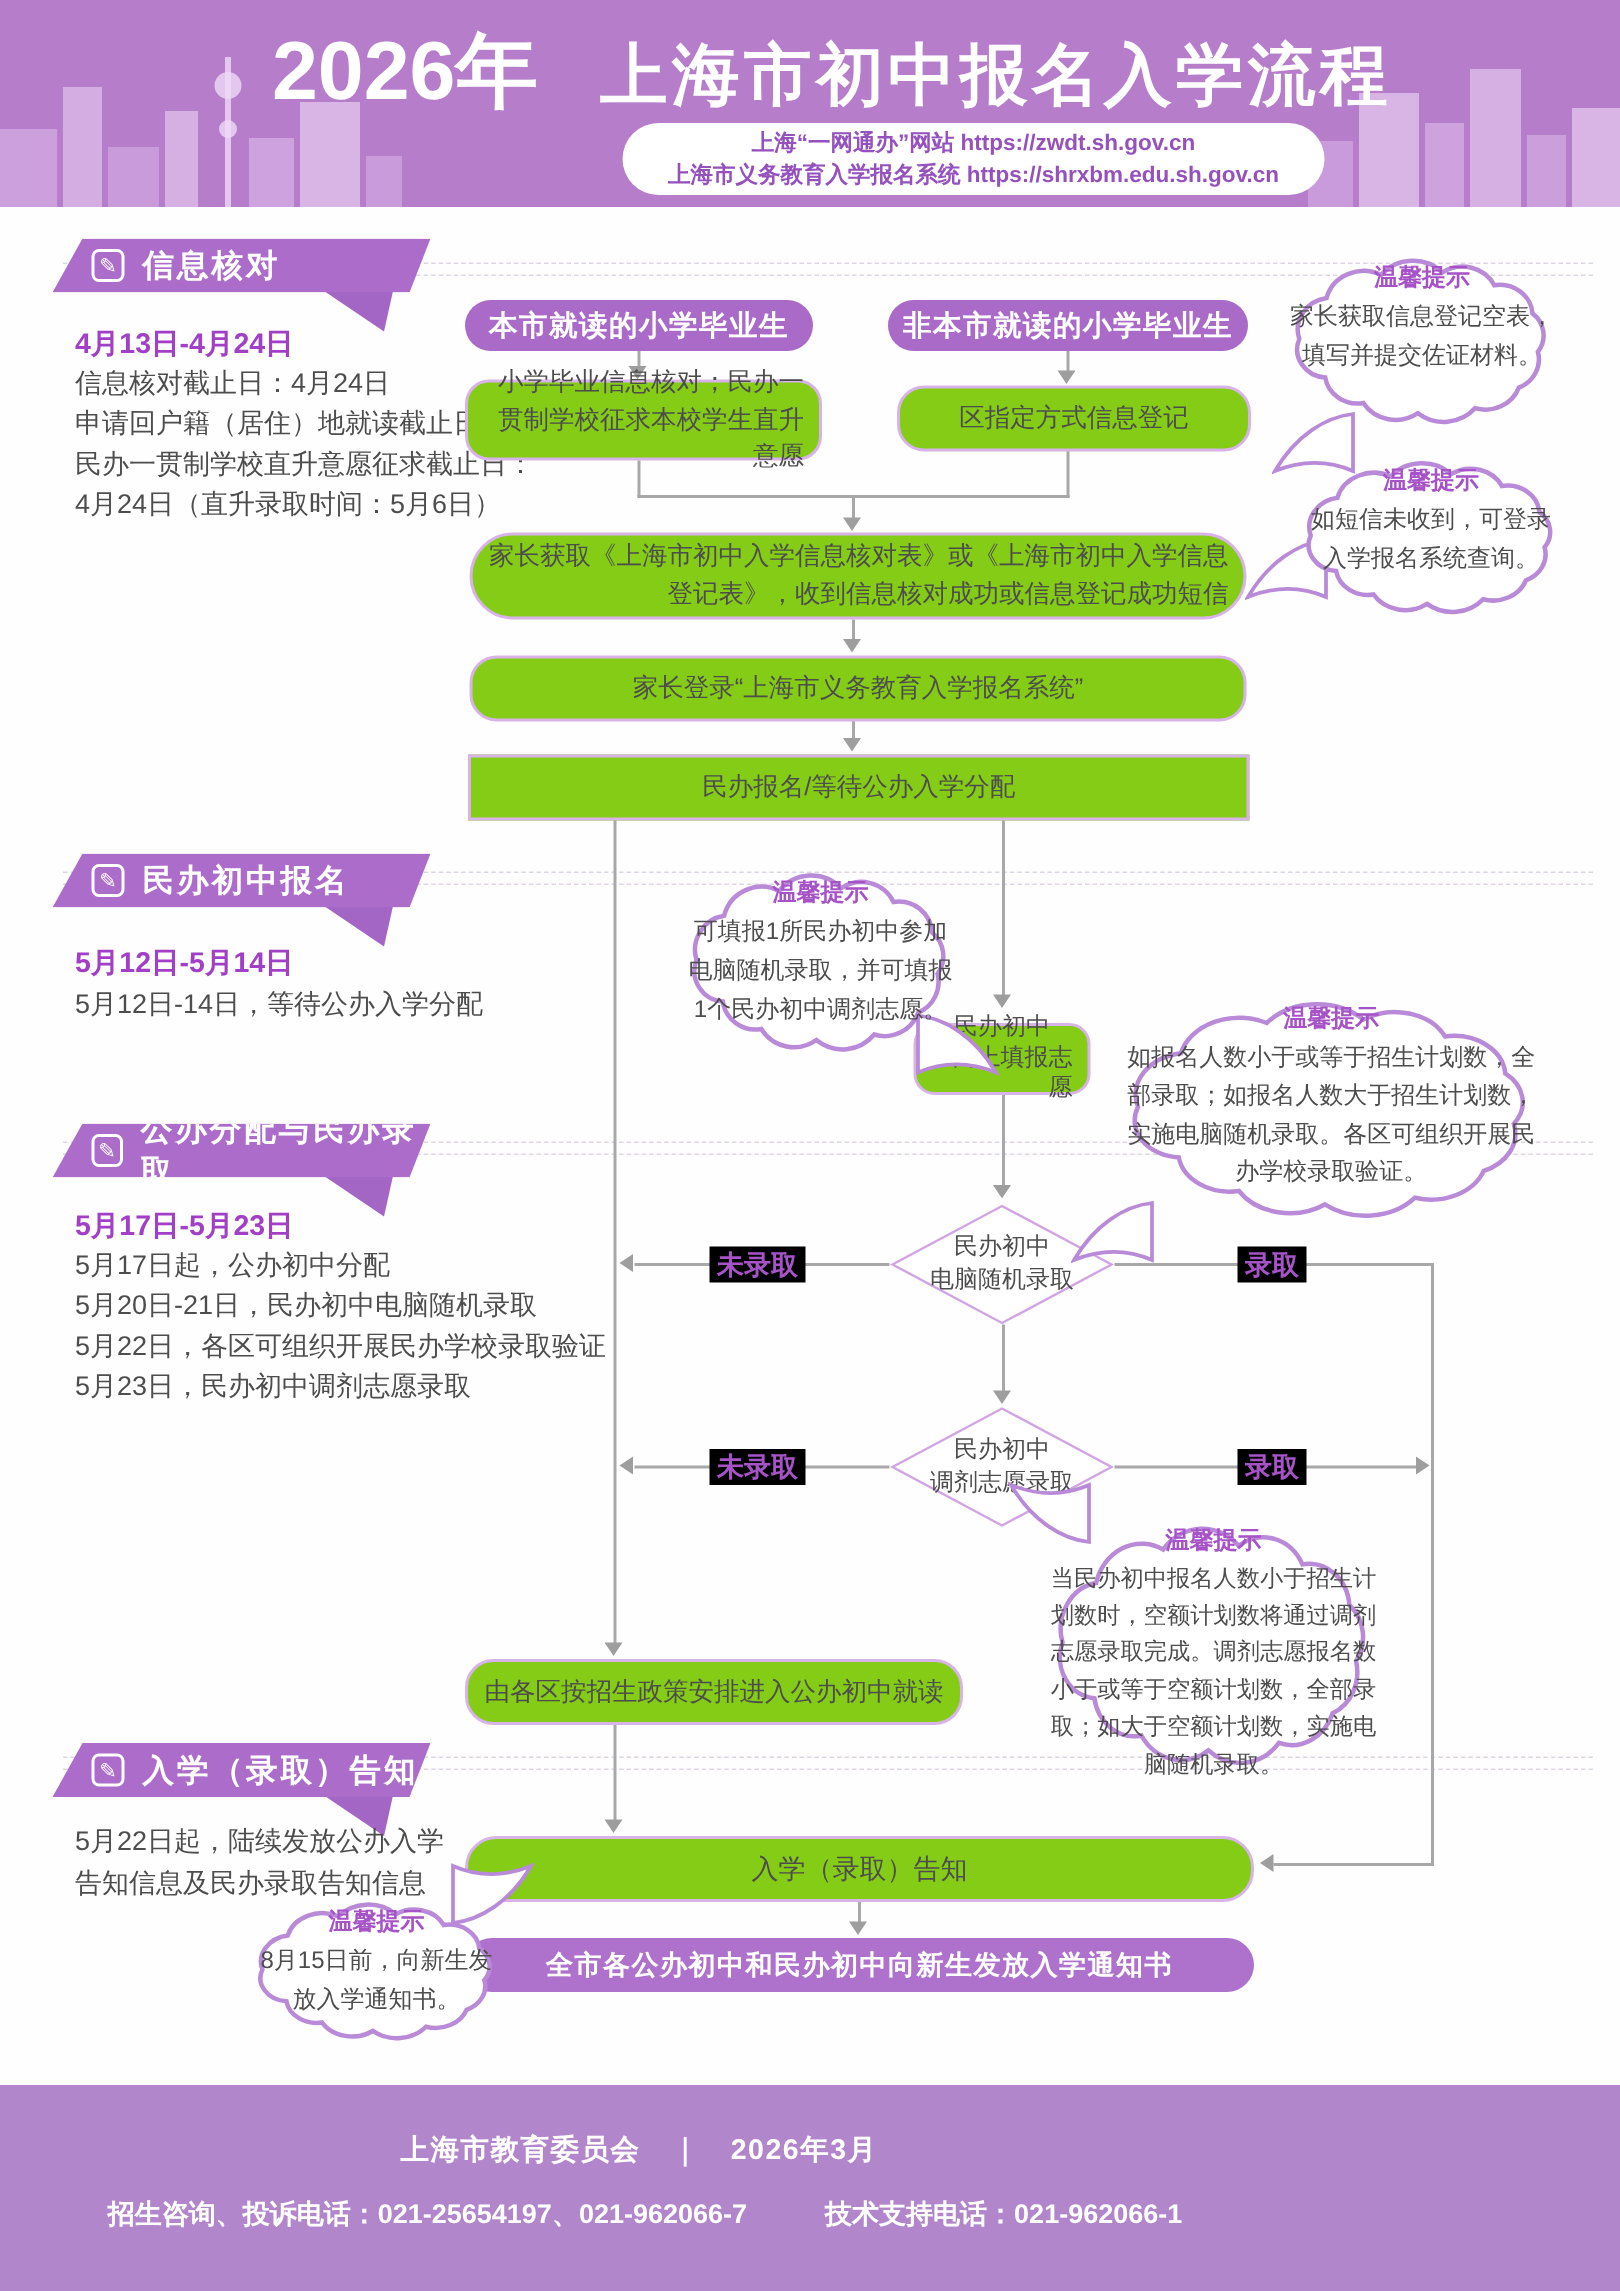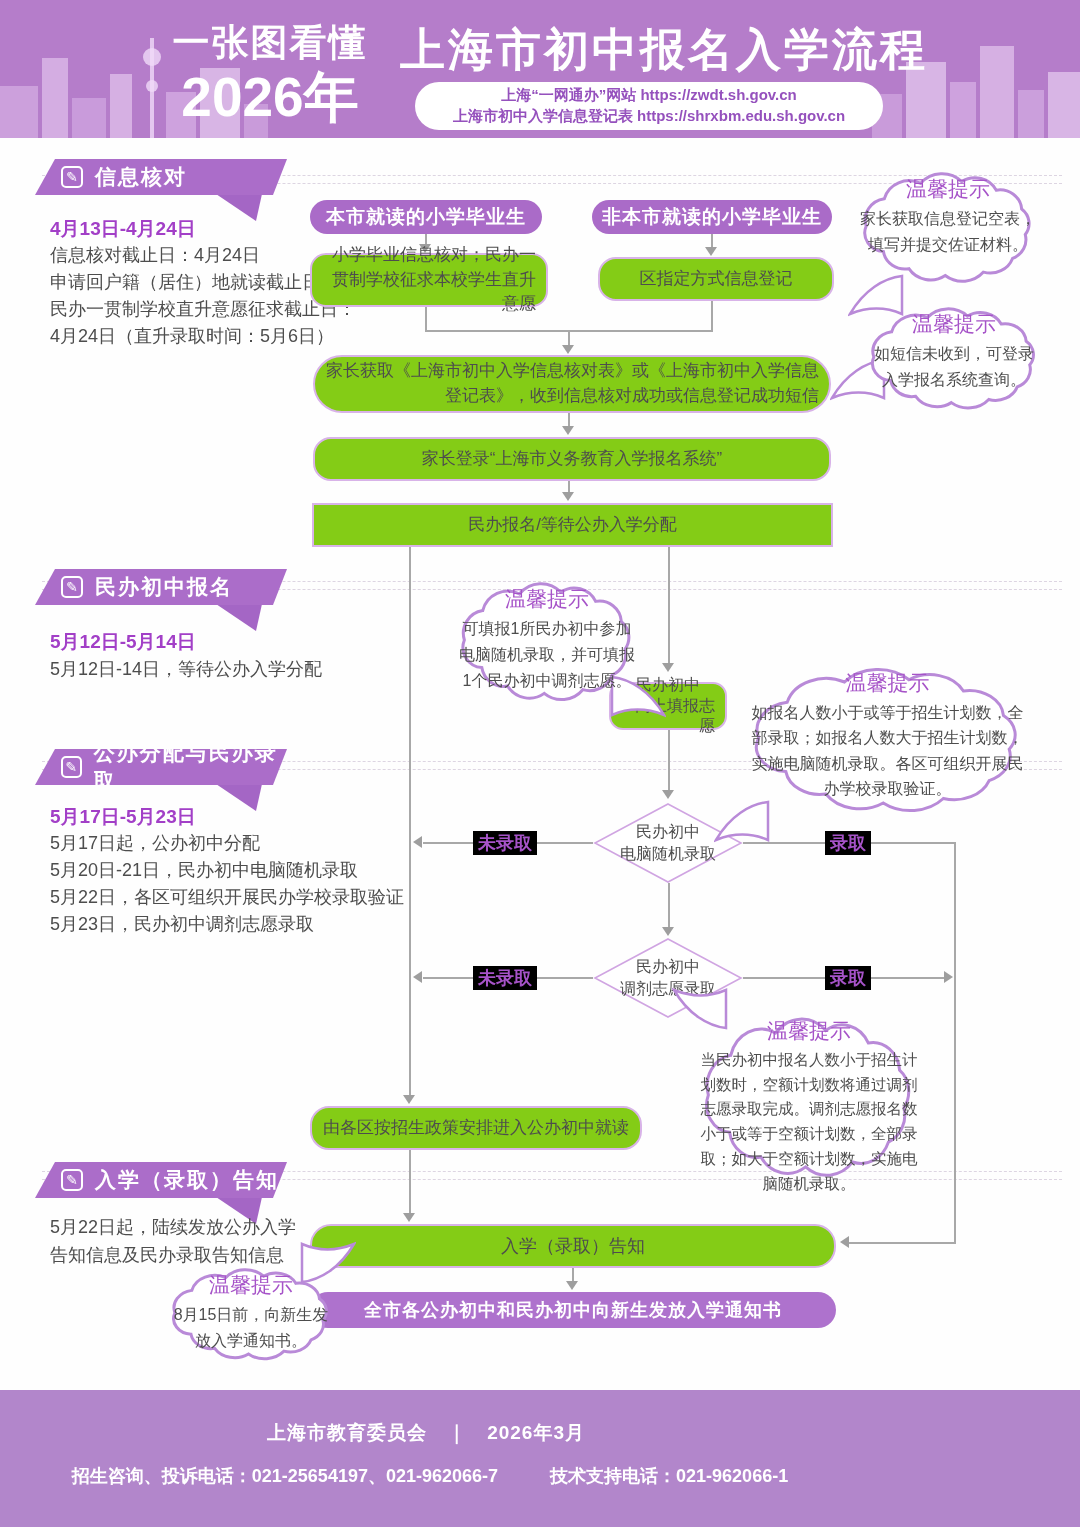--- a/index.html
+++ b/index.html
@@ -44,21 +44,21 @@
   .dtext{position:absolute;display:flex;flex-direction:column;align-items:center;justify-content:center;
          color:#4d4d4d;font-size:16px;line-height:1.35;z-index:3;}
   .flabel{position:absolute;transform:translate(-50%,-50%);font-weight:bold;color:#a653c8;font-size:18px;
           background:#000000;padding:0 5px;z-index:3;white-space:nowrap;}
   
   .cloud{position:absolute;z-index:5;}
   .cloud .body{position:absolute;left:0;top:0;width:100%;height:100%;z-index:2;}
   .cloud .tail{position:absolute;z-index:1;}
   .cloud .content{position:absolute;left:6%;right:6%;top:10%;bottom:8%;display:flex;flex-direction:column;
                   align-items:center;z-index:3;}
-  .tip-title{color:#a653c8;font-weight:normal;font-size:21px;margin-bottom:3px;}
+  .tip-title{color:#a653c8;font-weight:bold;font-size:16px;margin-bottom:3px;}
   .tip-body{color:#4d4d4d;font-size:16px;line-height:1.62;text-align:center;}
   
   .ftr{position:absolute;left:0;top:1390px;width:1080px;height:137px;background:#b286cb;color:#fff;}
   .ftr-line1{position:absolute;left:0;top:1420px;width:852px;text-align:center;color:#fff;font-size:19px;
              font-weight:bold;z-index:2;letter-spacing:1px;}
   .ftr-line2{position:absolute;left:0;top:1464px;width:860px;text-align:center;color:#fff;font-size:18px;
              font-weight:bold;z-index:2;}
   .ftr-line2 .gap{display:inline-block;width:42px;}
 </style>
 </head>
@@ -81,27 +81,26 @@
     </div>
     <div>
       <div class="bld" style="left:872px;width:30px;height:44px;background:rgba(226,193,238,.45)"></div>
       <div class="bld" style="left:906px;width:40px;height:76px;background:rgba(240,218,247,.6)"></div>
       <div class="bld" style="left:950px;width:26px;height:56px;background:rgba(226,193,238,.55)"></div>
       <div class="bld" style="left:980px;width:34px;height:92px;background:rgba(240,218,247,.55)"></div>
       <div class="bld" style="left:1018px;width:26px;height:48px;background:rgba(226,193,238,.5)"></div>
       <div class="bld" style="left:1048px;width:32px;height:66px;background:rgba(240,218,247,.6)"></div>
     </div>
     <div class="tagline">
-      <div class="t1">一张图看懂</div>
       <div class="t2">2026年</div>
     </div>
     <div class="main-title">上海市初中报名入学流程</div>
     <div class="link-pill">
       <div class="lnk">上海“一网通办”网站 https://zwdt.sh.gov.cn</div>
-      <div class="lnk">上海市初中入学信息登记表 https://shrxbm.edu.sh.gov.cn</div>
+      <div class="lnk">上海市义务教育入学报名系统 https://shrxbm.edu.sh.gov.cn</div>
     </div>
   </div>
 
   <div class="dash" style="top:175px"></div>
   <div class="dash" style="top:183px"></div>
   <div class="dash" style="top:581px"></div>
   <div class="dash" style="top:589px"></div>
   <div class="dash" style="top:761px"></div>
   <div class="dash" style="top:769px"></div>
   <div class="dash" style="top:1171px"></div>

